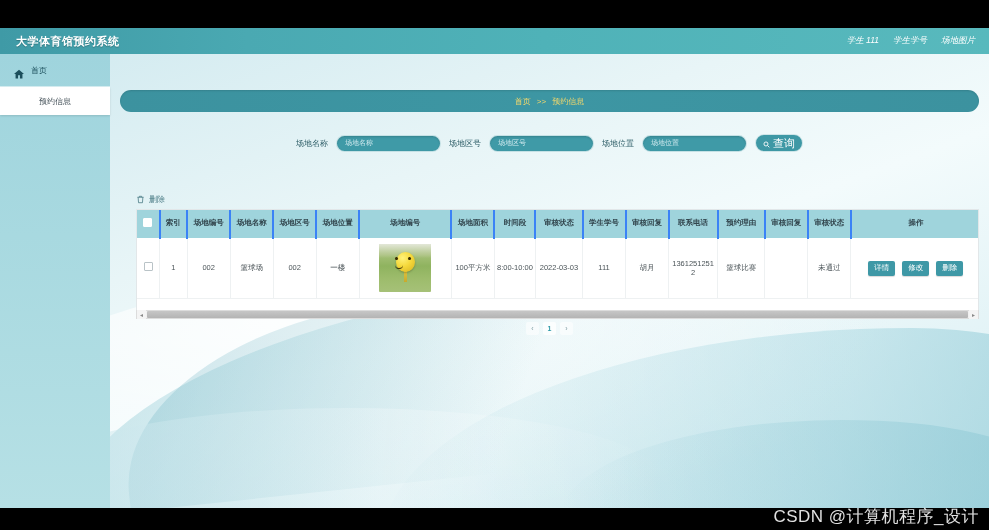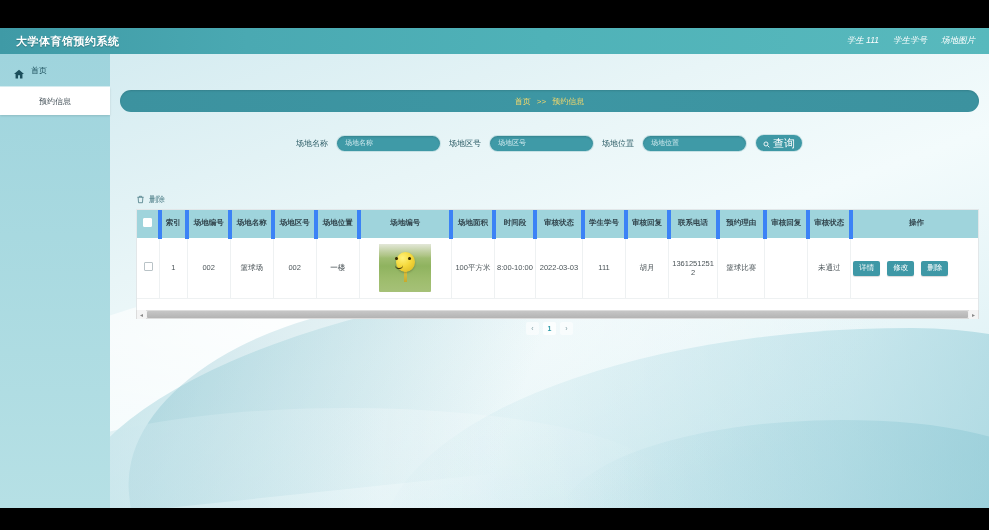--- a/index.html
+++ b/index.html
@@ -158,21 +158,21 @@
     width:843px; height:110px;
     background:#ffffff;
     border:1px solid #e2e7e9;
     overflow:hidden;
   }
   table { border-collapse:collapse; width:843px; table-layout:fixed; }
   thead th {
     background:#9fd4dc;
     height:28px;
     font-size:7.5px; font-weight:bold; color:#33474f;
-    border-right:4px solid #3b82f6;
+    border-right:2px solid #3b82f6;
     border-bottom:1px solid #ffffff;
     text-align:center; vertical-align:middle;
     padding:0 1px;
     line-height:1.15;
   }
   thead th:last-child { border-right:none; }
   tbody td {
     height:60px;
     font-size:7.5px; color:#4b5458;
     border-right:1px solid #eef1f2;
@@ -221,21 +221,21 @@
   .thumb .eye.l { left:31%; }
   .thumb .eye.r { left:56%; }
   .thumb .mouth {
     position:absolute; left:30%; top:41%;
     width:8px; height:5px;
     border-bottom:1.6px solid #3a2f06;
     border-radius: 0 0 8px 8px;
   }
 
   
-  .acts { display:flex; align-items:center; justify-content:flex-start; gap:7px; }
+  .acts { display:flex; align-items:center; justify-content:center; gap:7px; }
   .abtn {
     min-width:27px; height:15px; padding:0 5px;
     border-radius:2px;
     background:#3e98a6; color:#ffffff;
     font-size:7.5px;
     display:flex; align-items:center; justify-content:center;
     cursor:pointer;
     box-shadow: 0 1px 1px rgba(0,0,0,.15);
   }
 
@@ -463,14 +463,15 @@
 
       <div class="pager">
         <span class="pg">‹</span>
         <span class="pg cur">1</span>
         <span class="pg">›</span>
       </div>
 
     </div>
   </div>
 
+  <div class="watermark">CSDN @计算机程序_设计</div>
 
 </div>
 
 </body></html>

